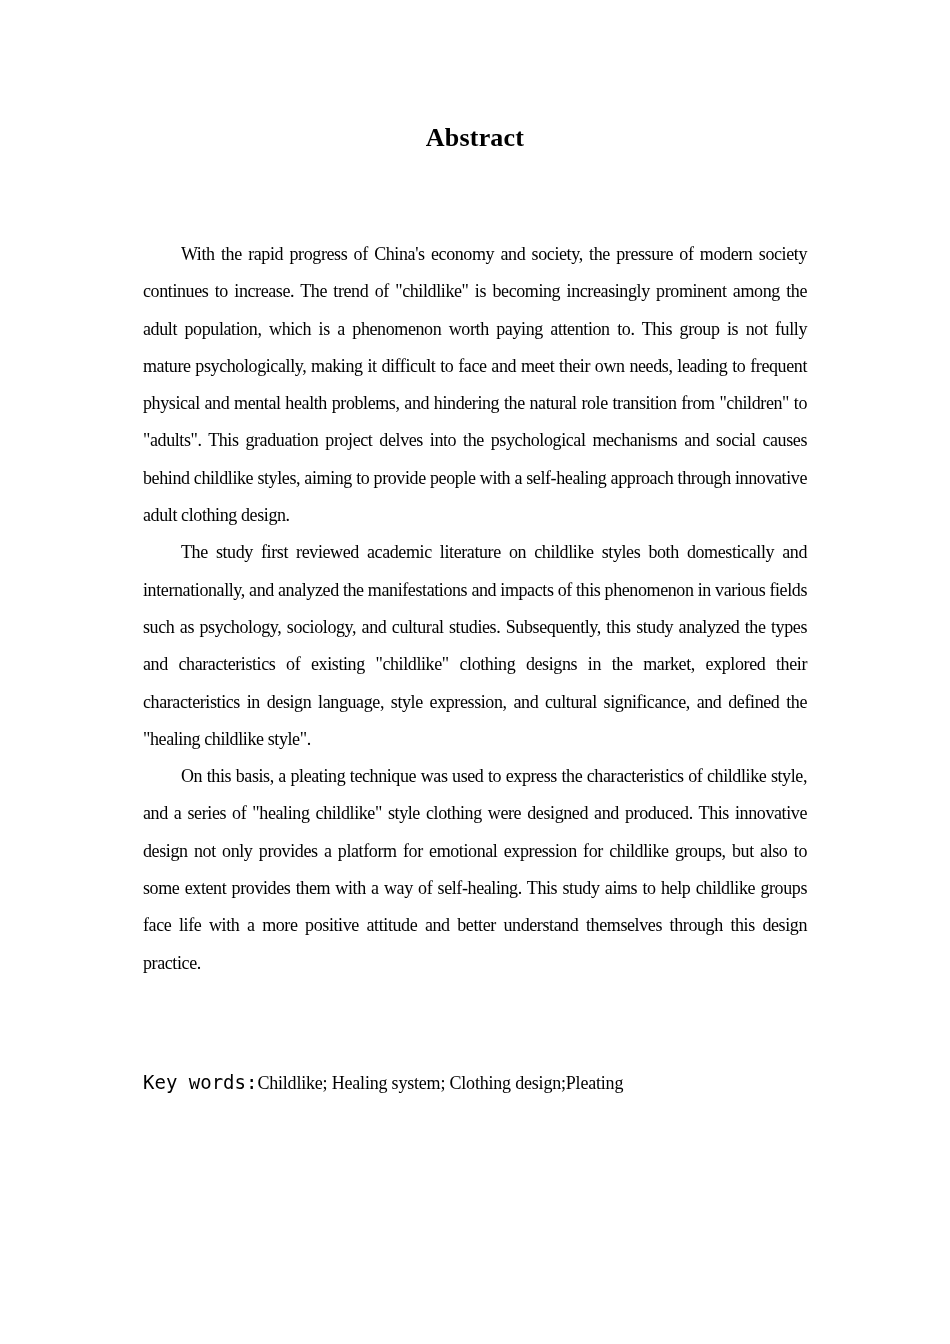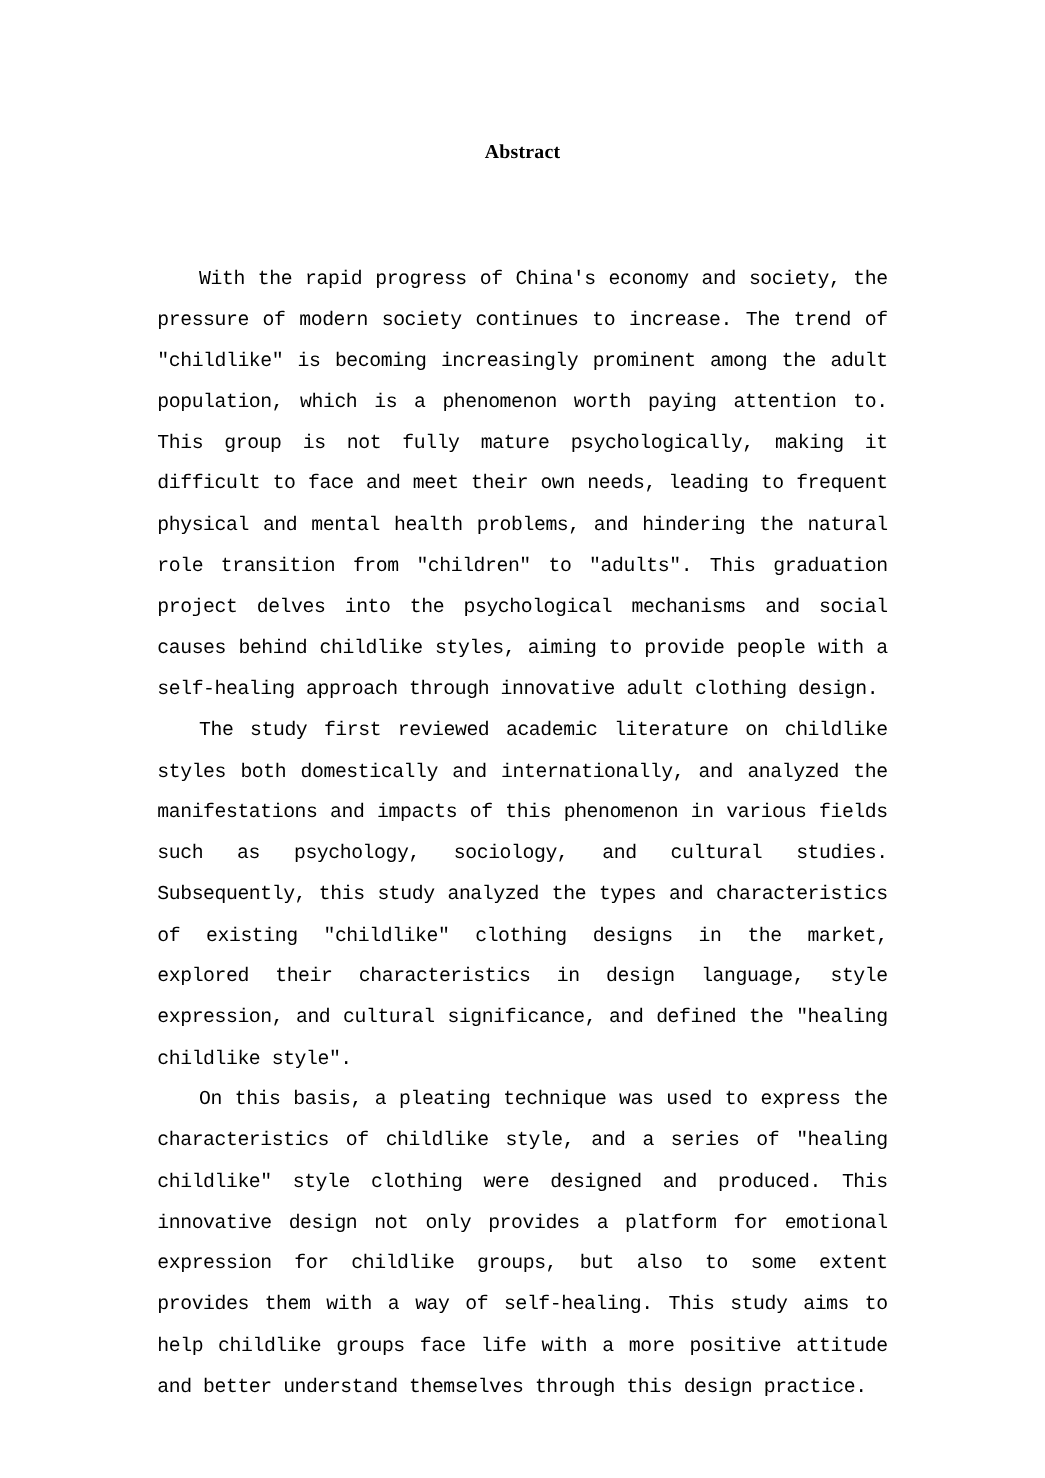--- a/index.html
+++ b/index.html
@@ -16,32 +16,31 @@
     color: #000000;
     overflow: hidden;
     font-family: "Liberation Serif", "DejaVu Serif", serif;
   }
   .title {
     margin: 0;
     padding-top: 122px;
     text-align: center;
     font-family: "Liberation Serif", "DejaVu Serif", serif;
     font-weight: bold;
-    font-size: 18px;
+    font-size: 26px;
     line-height: 32px;
     letter-spacing: 0.2px;
   }
   .body-text {
     width: 664px;
     margin: 82px auto 0 auto;
     font-size: 18px;
     line-height: 37.3px;
     letter-spacing: -0.4px;
     text-align: justify;
-    font-family: Liberation Mono, monospace;
   }
   .body-text p {
     margin: 0;
     padding: 0;
     text-indent: 38px;
   }
   .keywords {
     width: 664px;
     margin: 82px auto 0 auto;
     font-size: 18px;

